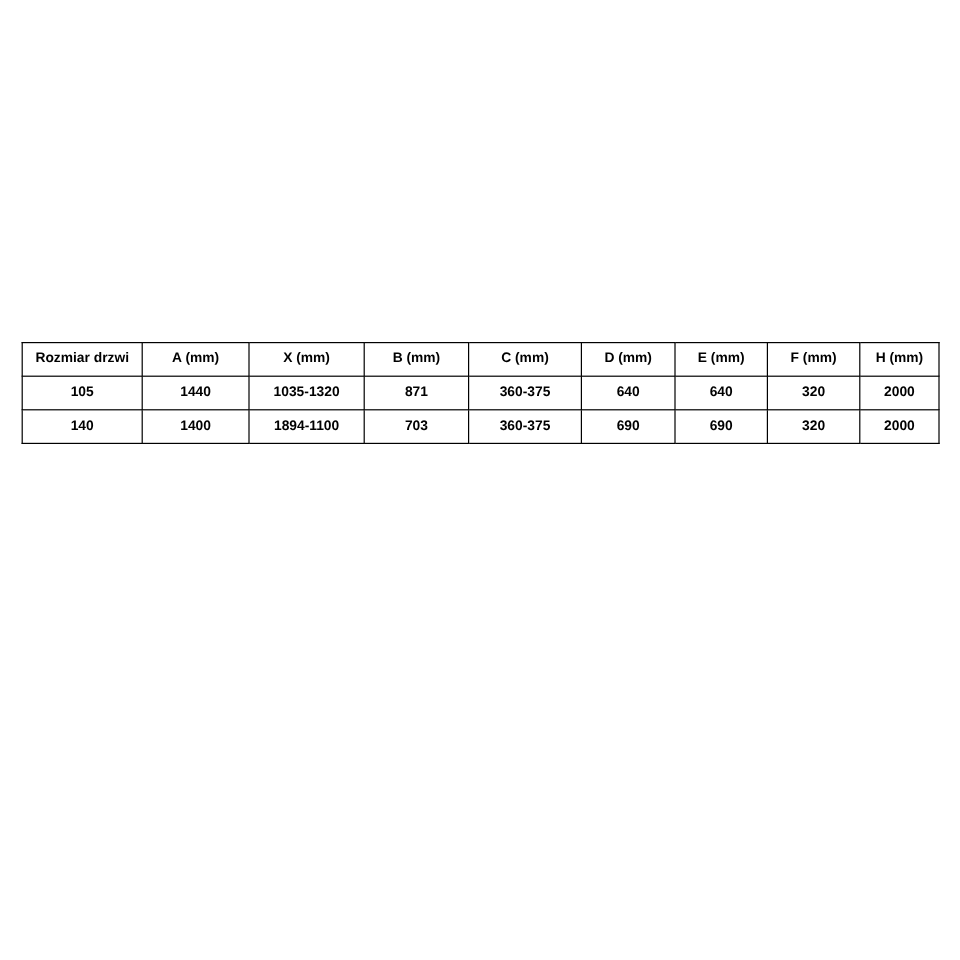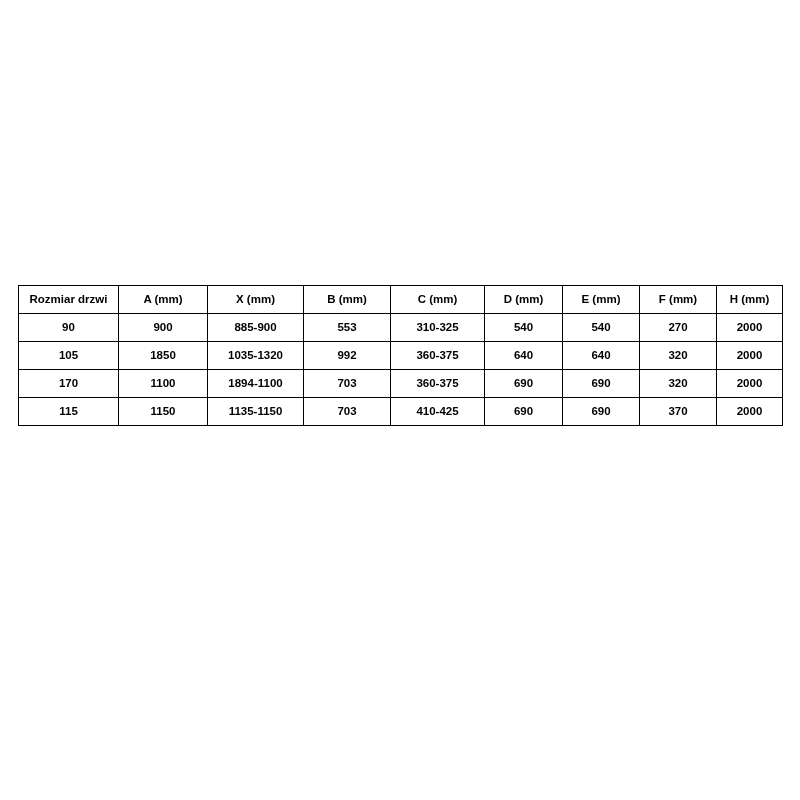--- a/index.html
+++ b/index.html
@@ -80,58 +80,36 @@
         <th>B (mm)</th>
         <th>C (mm)</th>
         <th>D (mm)</th>
         <th>E (mm)</th>
         <th>F (mm)</th>
         <th>H (mm)</th>
       </tr>
     </thead>
     <tbody>
       <tr>
-        <td>90</td>
-        <td>900</td>
-        <td>885-900</td>
-        <td>553</td>
-        <td>310-325</td>
-        <td>540</td>
-        <td>540</td>
-        <td>270</td>
-        <td>2000</td>
-      </tr>
-      <tr>
         <td>105</td>
-        <td>1850</td>
+        <td>1440</td>
         <td>1035-1320</td>
-        <td>992</td>
+        <td>871</td>
         <td>360-375</td>
         <td>640</td>
         <td>640</td>
         <td>320</td>
         <td>2000</td>
       </tr>
       <tr>
-        <td>170</td>
-        <td>1100</td>
+        <td>140</td>
+        <td>1400</td>
         <td>1894-1100</td>
         <td>703</td>
         <td>360-375</td>
         <td>690</td>
         <td>690</td>
         <td>320</td>
         <td>2000</td>
       </tr>
-      <tr>
-        <td>115</td>
-        <td>1150</td>
-        <td>1135-1150</td>
-        <td>703</td>
-        <td>410-425</td>
-        <td>690</td>
-        <td>690</td>
-        <td>370</td>
-        <td>2000</td>
-      </tr>
     </tbody>
   </table>
 </div>
 
 </body></html>

